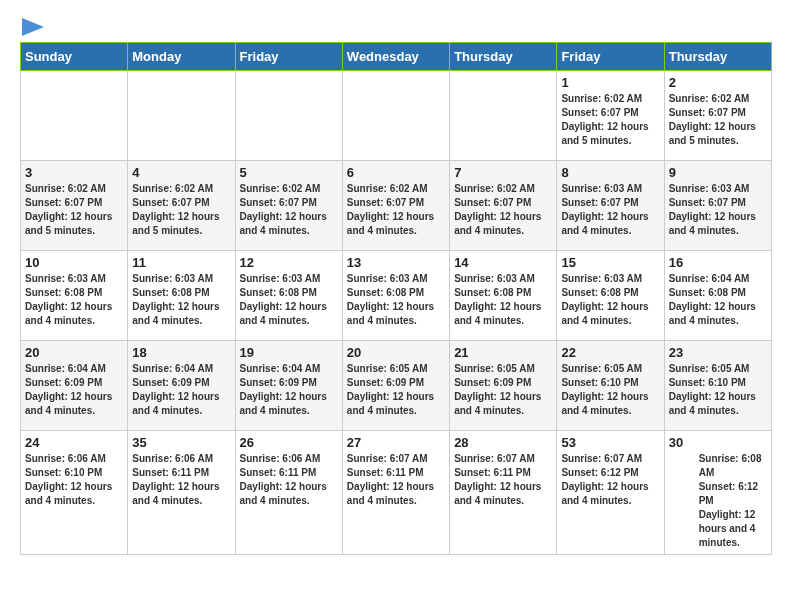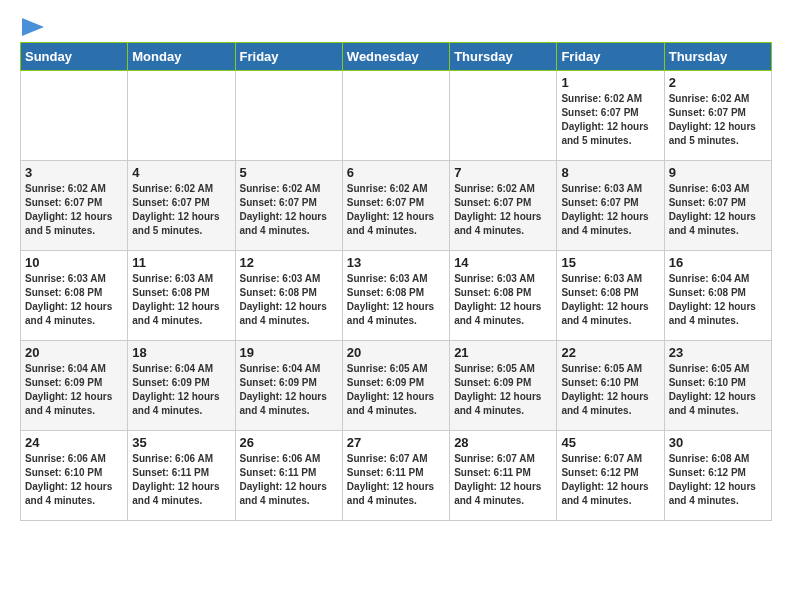--- a/index.html
+++ b/index.html
@@ -296,26 +296,26 @@
 Sunset: 6:11 PM
 Daylight: 12 hours and 4 minutes.</div>
         </td>
         <td>
           <span class="day-num">28</span>
           <div class="day-info" style="white-space: pre-line;">Sunrise: 6:07 AM
 Sunset: 6:11 PM
 Daylight: 12 hours and 4 minutes.</div>
         </td>
         <td>
-          <span class="day-num">45</span>
+          <span class="day-num">53</span>
           <div class="day-info" style="white-space: pre-line;">Sunrise: 6:07 AM
 Sunset: 6:12 PM
 Daylight: 12 hours and 4 minutes.</div>
         </td>
         <td>
           <span class="day-num">30</span>
-          <div class="day-info" style="white-space: pre-line;">Sunrise: 6:08 AM
+          <div class="day-info" style="white-space: pre-line; margin-left: 30px;">Sunrise: 6:08 AM
 Sunset: 6:12 PM
 Daylight: 12 hours and 4 minutes.</div>
         </td>
       </tr>
     </tbody>
 </table>
 
 </body></html>

